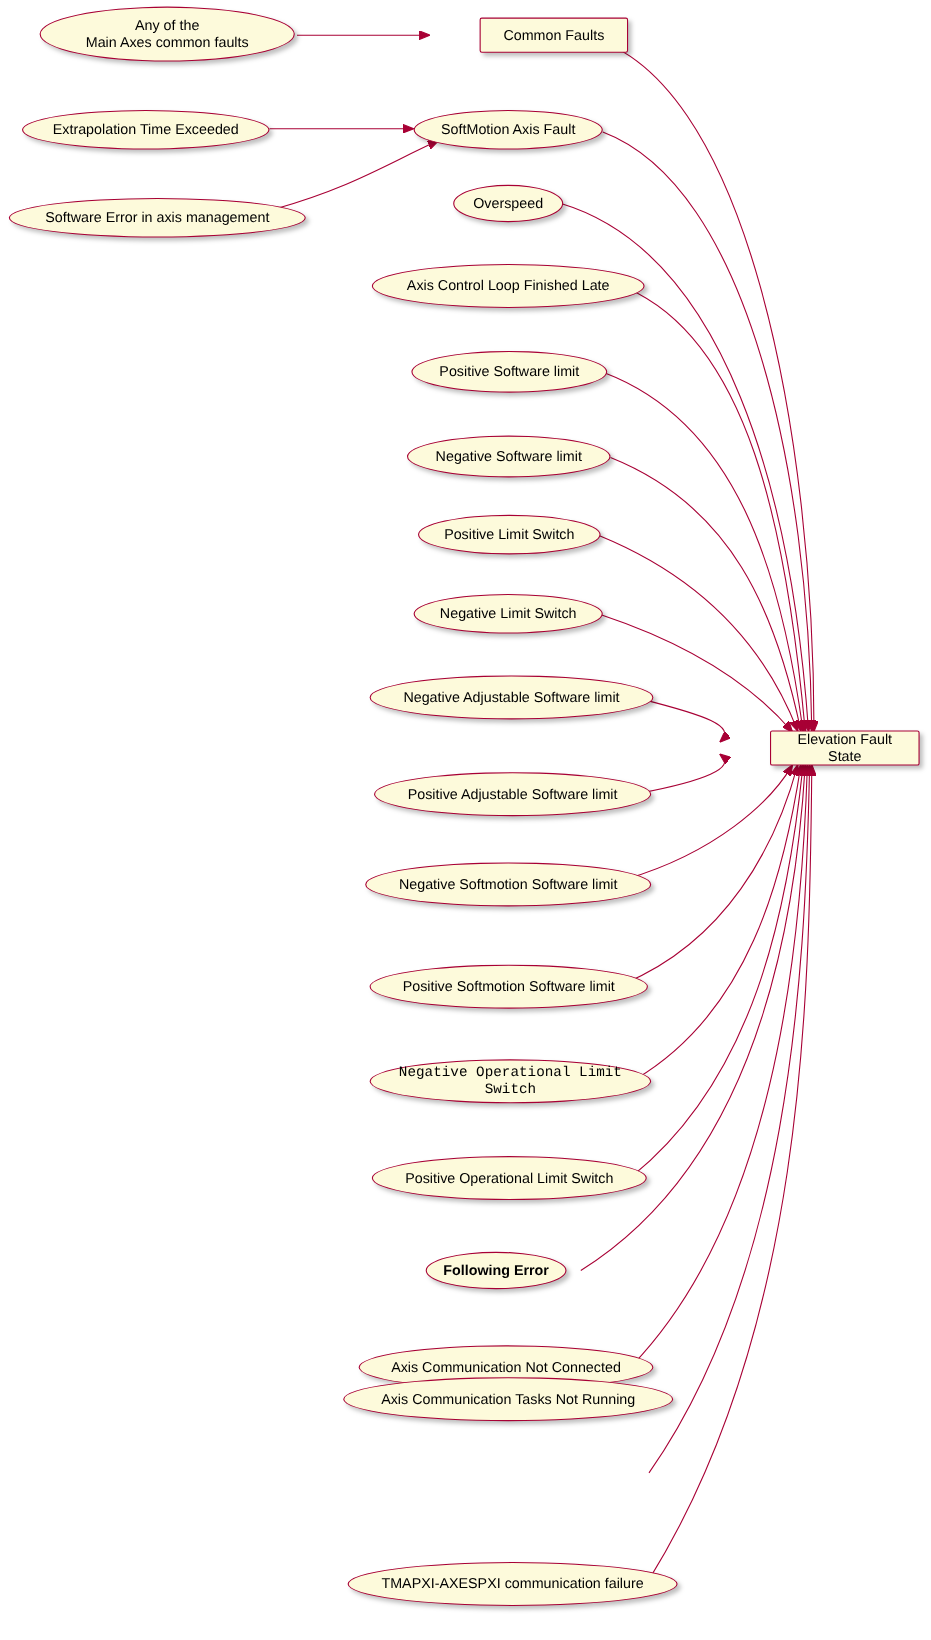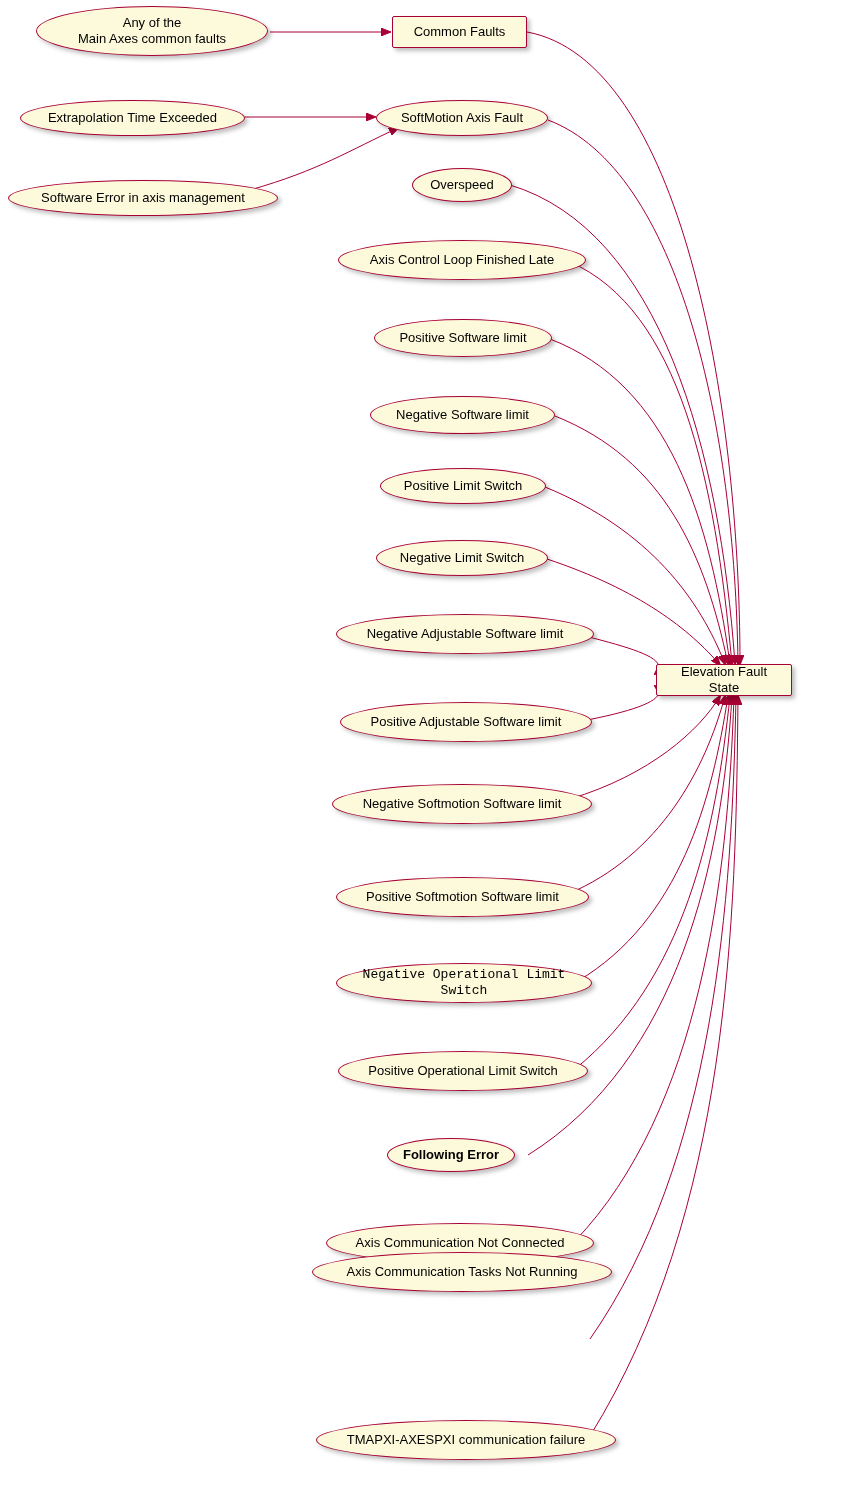--- a/index.html
+++ b/index.html
@@ -26,20 +26,21 @@
     filter: drop-shadow(3px 3px 2px rgba(0,0,0,0.25));
     color: #000;
     line-height: 1.25;
     white-space: pre-line;
   }
   .ellipse {
     border-radius: 50%;
   }
   .rect {
     border-radius: 2px;
+    margin-left: 44px;
   }
   svg.edges {
     position: absolute;
     left: 0;
     top: 0;
     width: 846px;
     height: 1491px;
     pointer-events: none;
   }
   svg.edges path {

